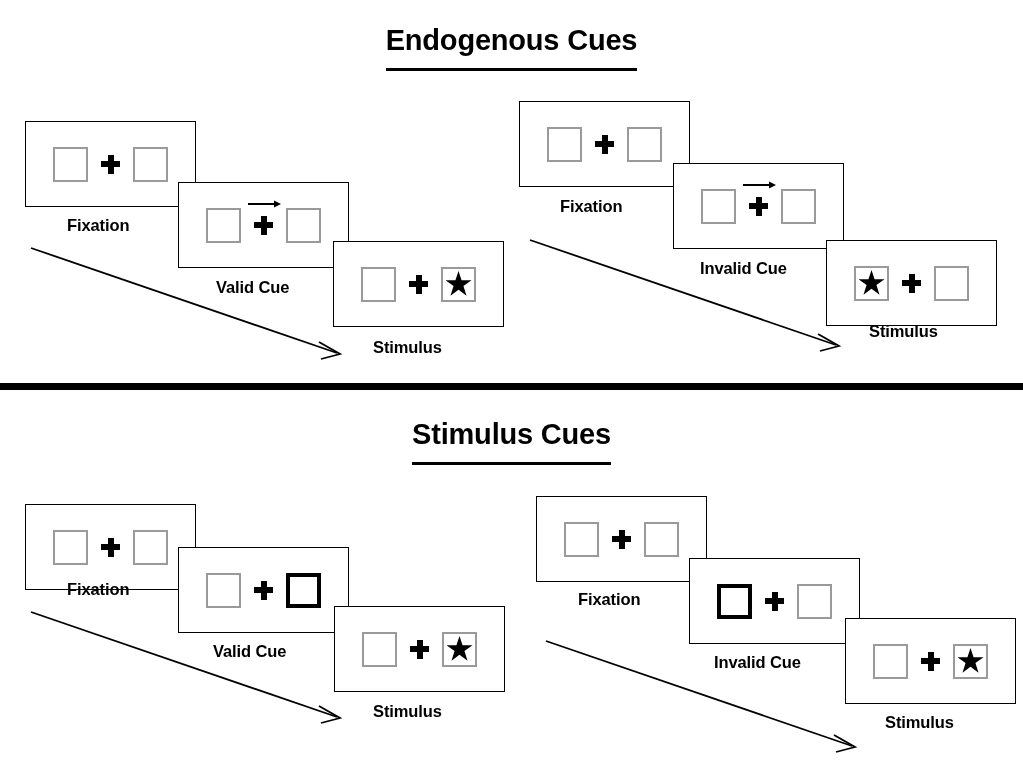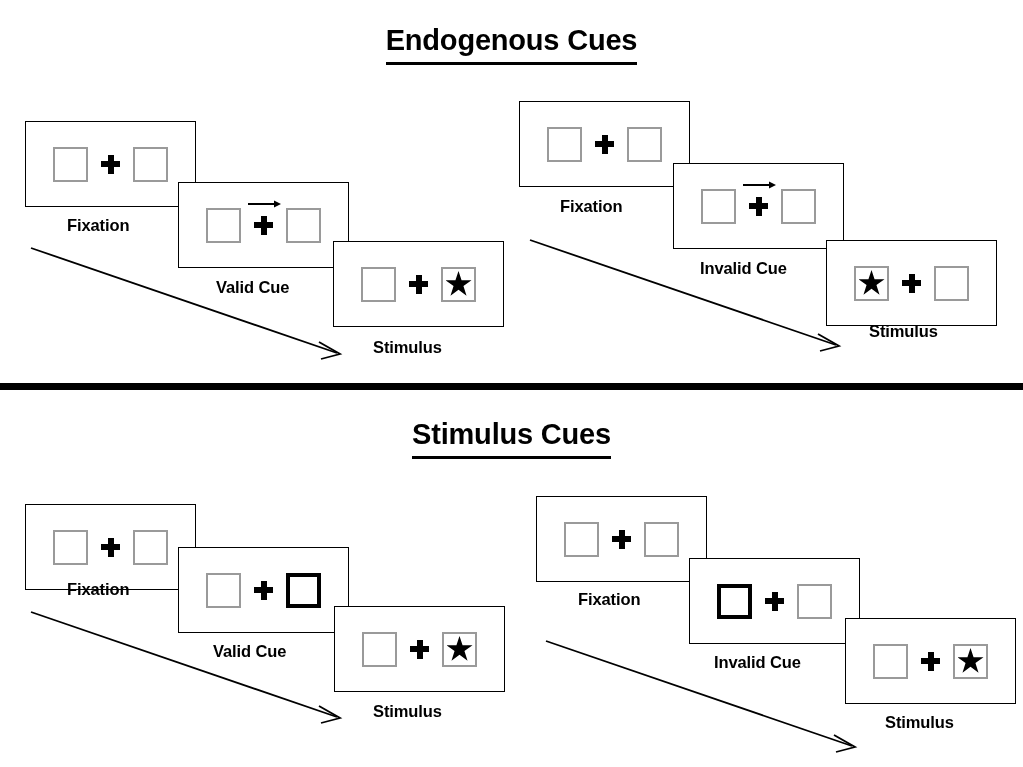--- a/index.html
+++ b/index.html
@@ -21,21 +21,21 @@
     position: absolute;
     width: 100%;
     left: 0;
     text-align: center;
     font-size: 29px;
     font-weight: bold;
     letter-spacing: -0.2px;
   }
   .section-title span {
     border-bottom: 3px solid #000;
-    padding-bottom: 6px;
+    padding-bottom: 12px;
   }
   #title-endogenous { top: 24px; }
   #title-exogenous  { top: 418px; }
 
   
   #section-divider {
     position: absolute;
     left: 0;
     top: 383px;
     width: 1023px;

